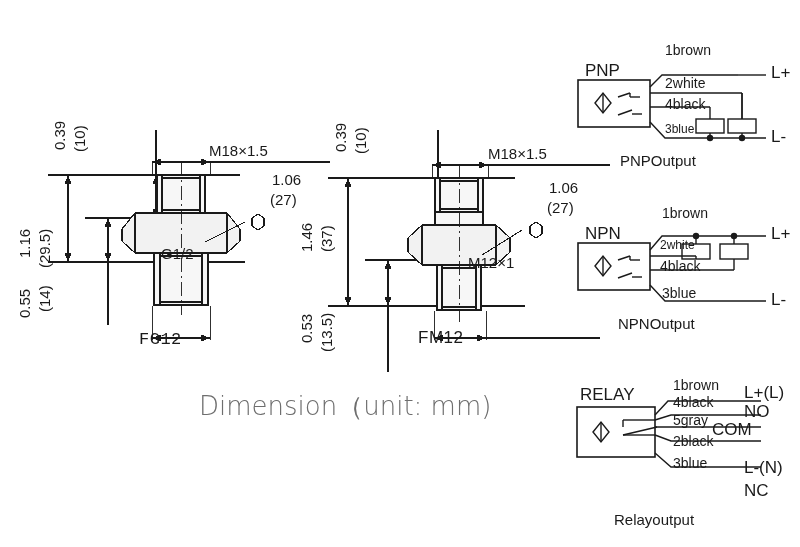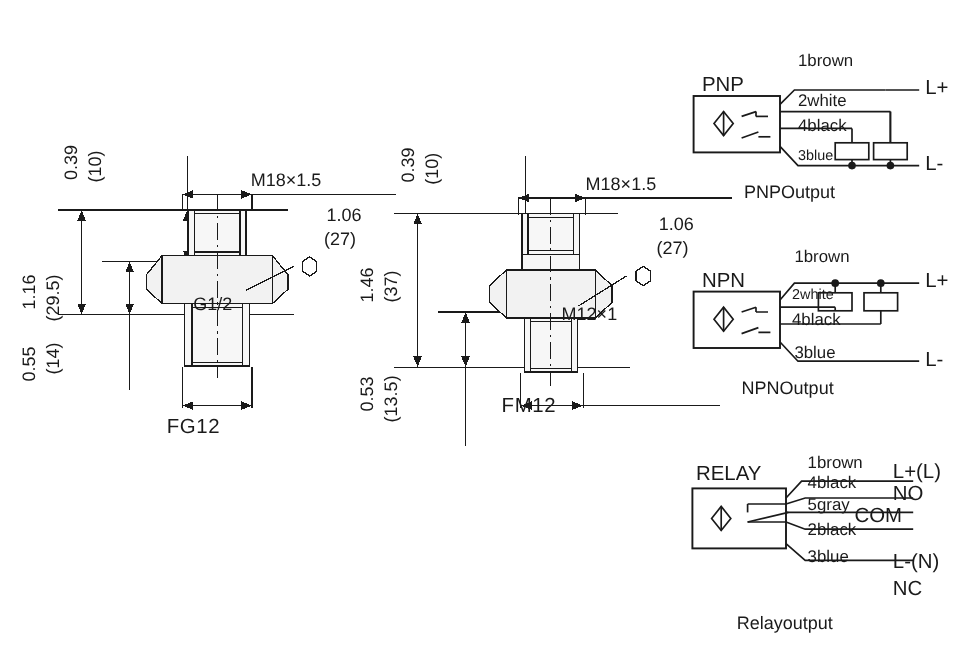--- a/index.html
+++ b/index.html
@@ -98,21 +98,21 @@
   <span class="vlbl dim" style="left:17px;top:258px;">1.16</span>
   <span class="vlbl dim" style="left:37px;top:268px;">(29.5)</span>
 
   <span class="vlbl dim" style="left:17px;top:318px;">0.55</span>
   <span class="vlbl dim" style="left:37px;top:312px;">(14)</span>
 
   <span class="lbl dim" style="left:209px;top:143px;">M18×1.5</span>
   <span class="lbl dim" style="left:161px;top:246px;">G1/2</span>
   <span class="lbl dim" style="left:272px;top:172px;">1.06</span>
   <span class="lbl dim" style="left:270px;top:192px;">(27)</span>
-  <span class="lbl part-name" style="left:139px;top:347px;">FG12</span>
+  <span class="lbl part-name" style="left:139px;top:331px;font-family:Liberation Mono, monospace;">FG12</span>
 
   <svg width="330" height="330" style="position:absolute;left:310px;top:110px;">
     <g stroke="#1a1a1a" fill="none" stroke-width="1.1" shape-rendering="crispEdges">
 
       <line x1="18" y1="68" x2="205" y2="68"></line>
       <line x1="18" y1="196" x2="215" y2="196"></line>
       <line x1="55" y1="150" x2="135" y2="150"></line>
 
       <line x1="128" y1="20" x2="128" y2="112"></line>
       <line x1="78" y1="150" x2="78" y2="262"></line>
@@ -176,20 +176,21 @@
 
   <span class="vlbl dim" style="left:299px;top:343px;">0.53</span>
   <span class="vlbl dim" style="left:319px;top:352px;">(13.5)</span>
 
   <span class="lbl dim" style="left:488px;top:146px;">M18×1.5</span>
   <span class="lbl dim" style="left:468px;top:255px;">M12×1</span>
   <span class="lbl dim" style="left:549px;top:180px;">1.06</span>
   <span class="lbl dim" style="left:547px;top:200px;">(27)</span>
   <span class="lbl part-name" style="left:418px;top:329px;">FM12</span>
 
+  <span class="caption" style="left:199px;top:389px;">Dimension（unit: mm)</span>
 
   <svg width="230" height="150" style="position:absolute;left:570px;top:35px;">
     <g stroke="#1a1a1a" fill="none" stroke-width="1.4" shape-rendering="geometricPrecision">
 
       <rect x="8" y="45" width="72" height="47" fill="#ffffff" stroke-width="1.6"></rect>
 
       <polygon points="25,68 33,58 41,68 33,78" stroke-width="1.4"></polygon>
       <line x1="33" y1="58" x2="33" y2="78" stroke-width="1.4"></line>
 
       <line x1="48" y1="62" x2="60" y2="58"></line>

